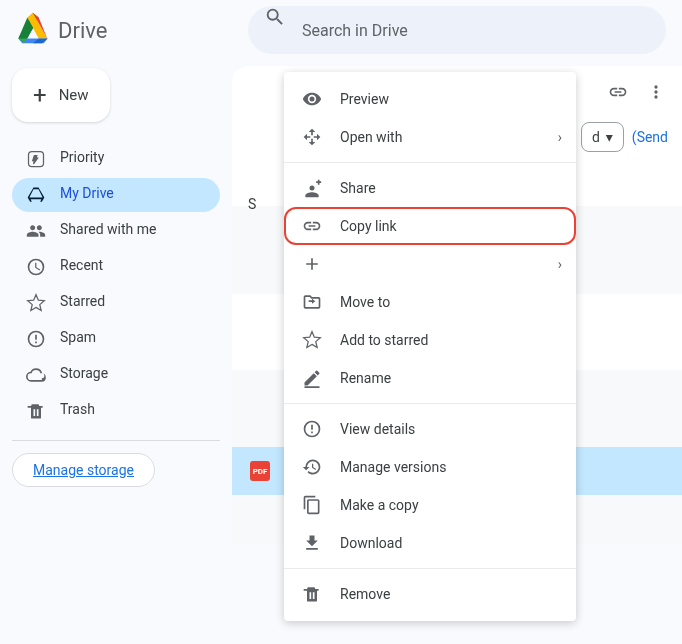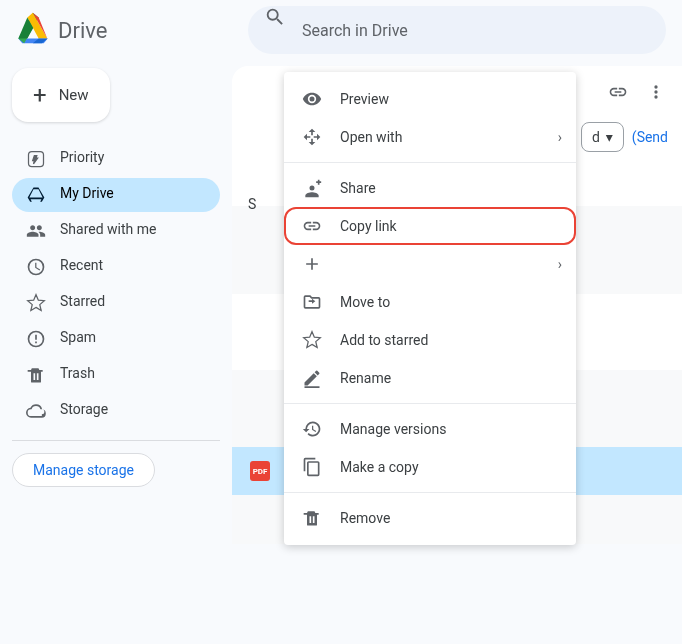--- a/index.html
+++ b/index.html
@@ -13,27 +13,27 @@
   .search-bar input { border: none; background: transparent; font-size: 16px; color: #5f6368; outline: none; flex: 1; }
   .search-bar input::placeholder { color: #5f6368; }
   
   .layout { display: flex; }
   .sidebar { width: 232px; padding: 8px 12px; }
   
   .new-btn { background: #fff; border: 1px solid transparent; border-radius: 16px; padding: 14px 20px; display: flex; align-items: center; gap: 12px; font-size: 15px; color: #3c4043; box-shadow: 0 1px 3px rgba(0,0,0,0.15); cursor: pointer; margin-bottom: 20px; }
   .new-btn .plus { font-size: 24px; font-weight: 400; line-height: 1; }
   
   .nav-item { display: flex; align-items: flex-start; gap: 14px; padding: 7px 14px; border-radius: 20px; font-size: 14px; color: #3c4043; cursor: pointer; margin-bottom: 2px; }
-  .nav-item.active { background: #c2e7ff; color: #000000; }
+  .nav-item.active { background: #c2e7ff; color: #1d4ed8; }
   .nav-icon { width: 20px; height: 20px; display: flex; align-items: center; justify-content: center; }
   
   .divider { border: none; border-top: 1px solid #dadce0; margin: 12px 0; }
   
   .storage-text { font-size: 14px; color: #3c4043; margin: 6px 4px 12px; }
-  .manage-storage { border: 1px solid #dadce0; background: #fff; color: #1a73e8; font-size: 14px; padding: 8px 20px; border-radius: 20px; cursor: pointer; }
+  .manage-storage { border: 1px solid #dadce0; background: #fff; color: #1a73e8; font-size: 14px; padding: 8px 20px; border-radius: 20px; cursor: pointer; text-decoration: underline; }
   
   .main { flex: 1; background: #fff; border-radius: 16px 0 0 0; margin-top: 6px; position: relative; padding: 16px; }
   
   .toolbar-right { position: absolute; top: 14px; right: 14px; display: flex; gap: 14px; align-items: center; }
   .toolbar-icon { width: 24px; height: 24px; display: flex; align-items: center; justify-content: center; cursor: pointer; }
   
   .chip-row { position: absolute; top: 56px; right: 14px; display: flex; align-items: center; gap: 8px; }
   .chip { border: 1px solid #9aa0a6; border-radius: 8px; padding: 6px 10px; display: flex; align-items: center; gap: 6px; font-size: 14px; color: #3c4043; cursor: pointer; background: #fff; }
   .send-link { color: #1a73e8; font-size: 14px; cursor: pointer; }
   
@@ -142,32 +142,32 @@
       <span class="nav-icon">
           <svg width="20" height="20" viewBox="0 0 24 24">
             <path d="M12 2a10 10 0 100 20 10 10 0 000-20zm0 18a8 8 0 110-16 8 8 0 010 16zm-1-5h2v2h-2v-2zm0-8h2v6h-2V7z" fill="#5f6368"></path>
           </svg>
         </span>
       <span>Spam</span>
     </div>
     <div class="nav-item">
       <span class="nav-icon">
           <svg width="20" height="20" viewBox="0 0 24 24">
+            <path d="M19.35 10.04A7.49 7.49 0 0012 4a7.5 7.5 0 00-6.65 4.04A6 6 0 006 20h13a5 5 0 00.35-9.96zM19 18H6a4 4 0 010-8h.71A5.5 5.5 0 0112 6a5.5 5.5 0 015.29 4H19a3 3 0 010 6z" fill="#5f6368"></path>
+          </svg>
+        </span>
+      <span>Storage</span>
+    </div>
+    <div class="nav-item">
+      <span class="nav-icon">
+          <svg width="20" height="20" viewBox="0 0 24 24">
             <path d="M6 7h12v13a1 1 0 01-1 1H7a1 1 0 01-1-1V7zm3-3h6l1 2h4v2H2V6h4l1-2zm0 6v8h2V10H9zm4 0v8h2V10h-2z" fill="#5f6368"></path>
           </svg>
         </span>
       <span>Trash</span>
-    </div>
-    <div class="nav-item">
-      <span class="nav-icon">
-          <svg width="20" height="20" viewBox="0 0 24 24">
-            <path d="M19.35 10.04A7.49 7.49 0 0012 4a7.5 7.5 0 00-6.65 4.04A6 6 0 006 20h13a5 5 0 00.35-9.96zM19 18H6a4 4 0 010-8h.71A5.5 5.5 0 0112 6a5.5 5.5 0 015.29 4H19a3 3 0 010 6z" fill="#5f6368"></path>
-          </svg>
-        </span>
-      <span>Storage</span>
     </div>
     
     <hr class="divider">
     <button class="manage-storage">Manage storage</button>
   </div>
 
   <div class="main">
     <div class="stripe stripe1"></div>
     <div class="stripe stripe2"></div>
     <div class="stripe stripe3"></div>
@@ -269,33 +269,49 @@
         <svg width="20" height="20" viewBox="0 0 24 24">
           <path d="M3 17.25V21h3.75L17.81 9.94l-3.75-3.75L3 17.25zM20.71 7.04a1 1 0 000-1.41l-2.34-2.34a1 1 0 00-1.41 0l-1.83 1.83 3.75 3.75 1.83-1.83zM3 22h18v2H3z"></path>
         </svg>
       </span>
     <span>Rename</span>
   </div>
   <hr class="menu-sep">
   <div class="menu-item">
     <span class="menu-icon">
         <svg width="20" height="20" viewBox="0 0 24 24">
+          <path d="M12 2a10 10 0 100 20 10 10 0 000-20zm0 18a8 8 0 110-16 8 8 0 010 16zm-1-5h2v2h-2v-2zm0-8h2v6h-2V7z"></path>
+        </svg>
+      </span>
+    <span>View details</span>
+  </div>
+  <div class="menu-item">
+    <span class="menu-icon">
+        <svg width="20" height="20" viewBox="0 0 24 24">
           <path d="M13 3a9 9 0 00-9 9H1l3.89 3.89.07.14L9 12H6a7 7 0 117 7c-1.93 0-3.68-.79-4.94-2.06l-1.42 1.42A9 9 0 1013 3zm-1 5v5l4.28 2.54.72-1.21-3.5-2.08V8H12z"></path>
         </svg>
       </span>
     <span>Manage versions</span>
   </div>
   <div class="menu-item">
     <span class="menu-icon">
         <svg width="20" height="20" viewBox="0 0 24 24">
           <path d="M16 1H4a2 2 0 00-2 2v14h2V3h12V1zm3 4H8a2 2 0 00-2 2v14a2 2 0 002 2h11a2 2 0 002-2V7a2 2 0 00-2-2zm0 16H8V7h11v14z"></path>
         </svg>
       </span>
     <span>Make a copy</span>
   </div>
+  <div class="menu-item">
+    <span class="menu-icon">
+        <svg width="20" height="20" viewBox="0 0 24 24">
+          <path d="M19 9h-4V3H9v6H5l7 7 7-7zM5 18v2h14v-2H5z"></path>
+        </svg>
+      </span>
+    <span>Download</span>
+  </div>
   <hr class="menu-sep">
   <div class="menu-item">
     <span class="menu-icon">
         <svg width="20" height="20" viewBox="0 0 24 24">
           <path d="M6 7h12v13a1 1 0 01-1 1H7a1 1 0 01-1-1V7zm3-3h6l1 2h4v2H2V6h4l1-2zm0 6v8h2V10H9zm4 0v8h2V10h-2z"></path>
         </svg>
       </span>
     <span>Remove</span>
   </div>
 </div>

